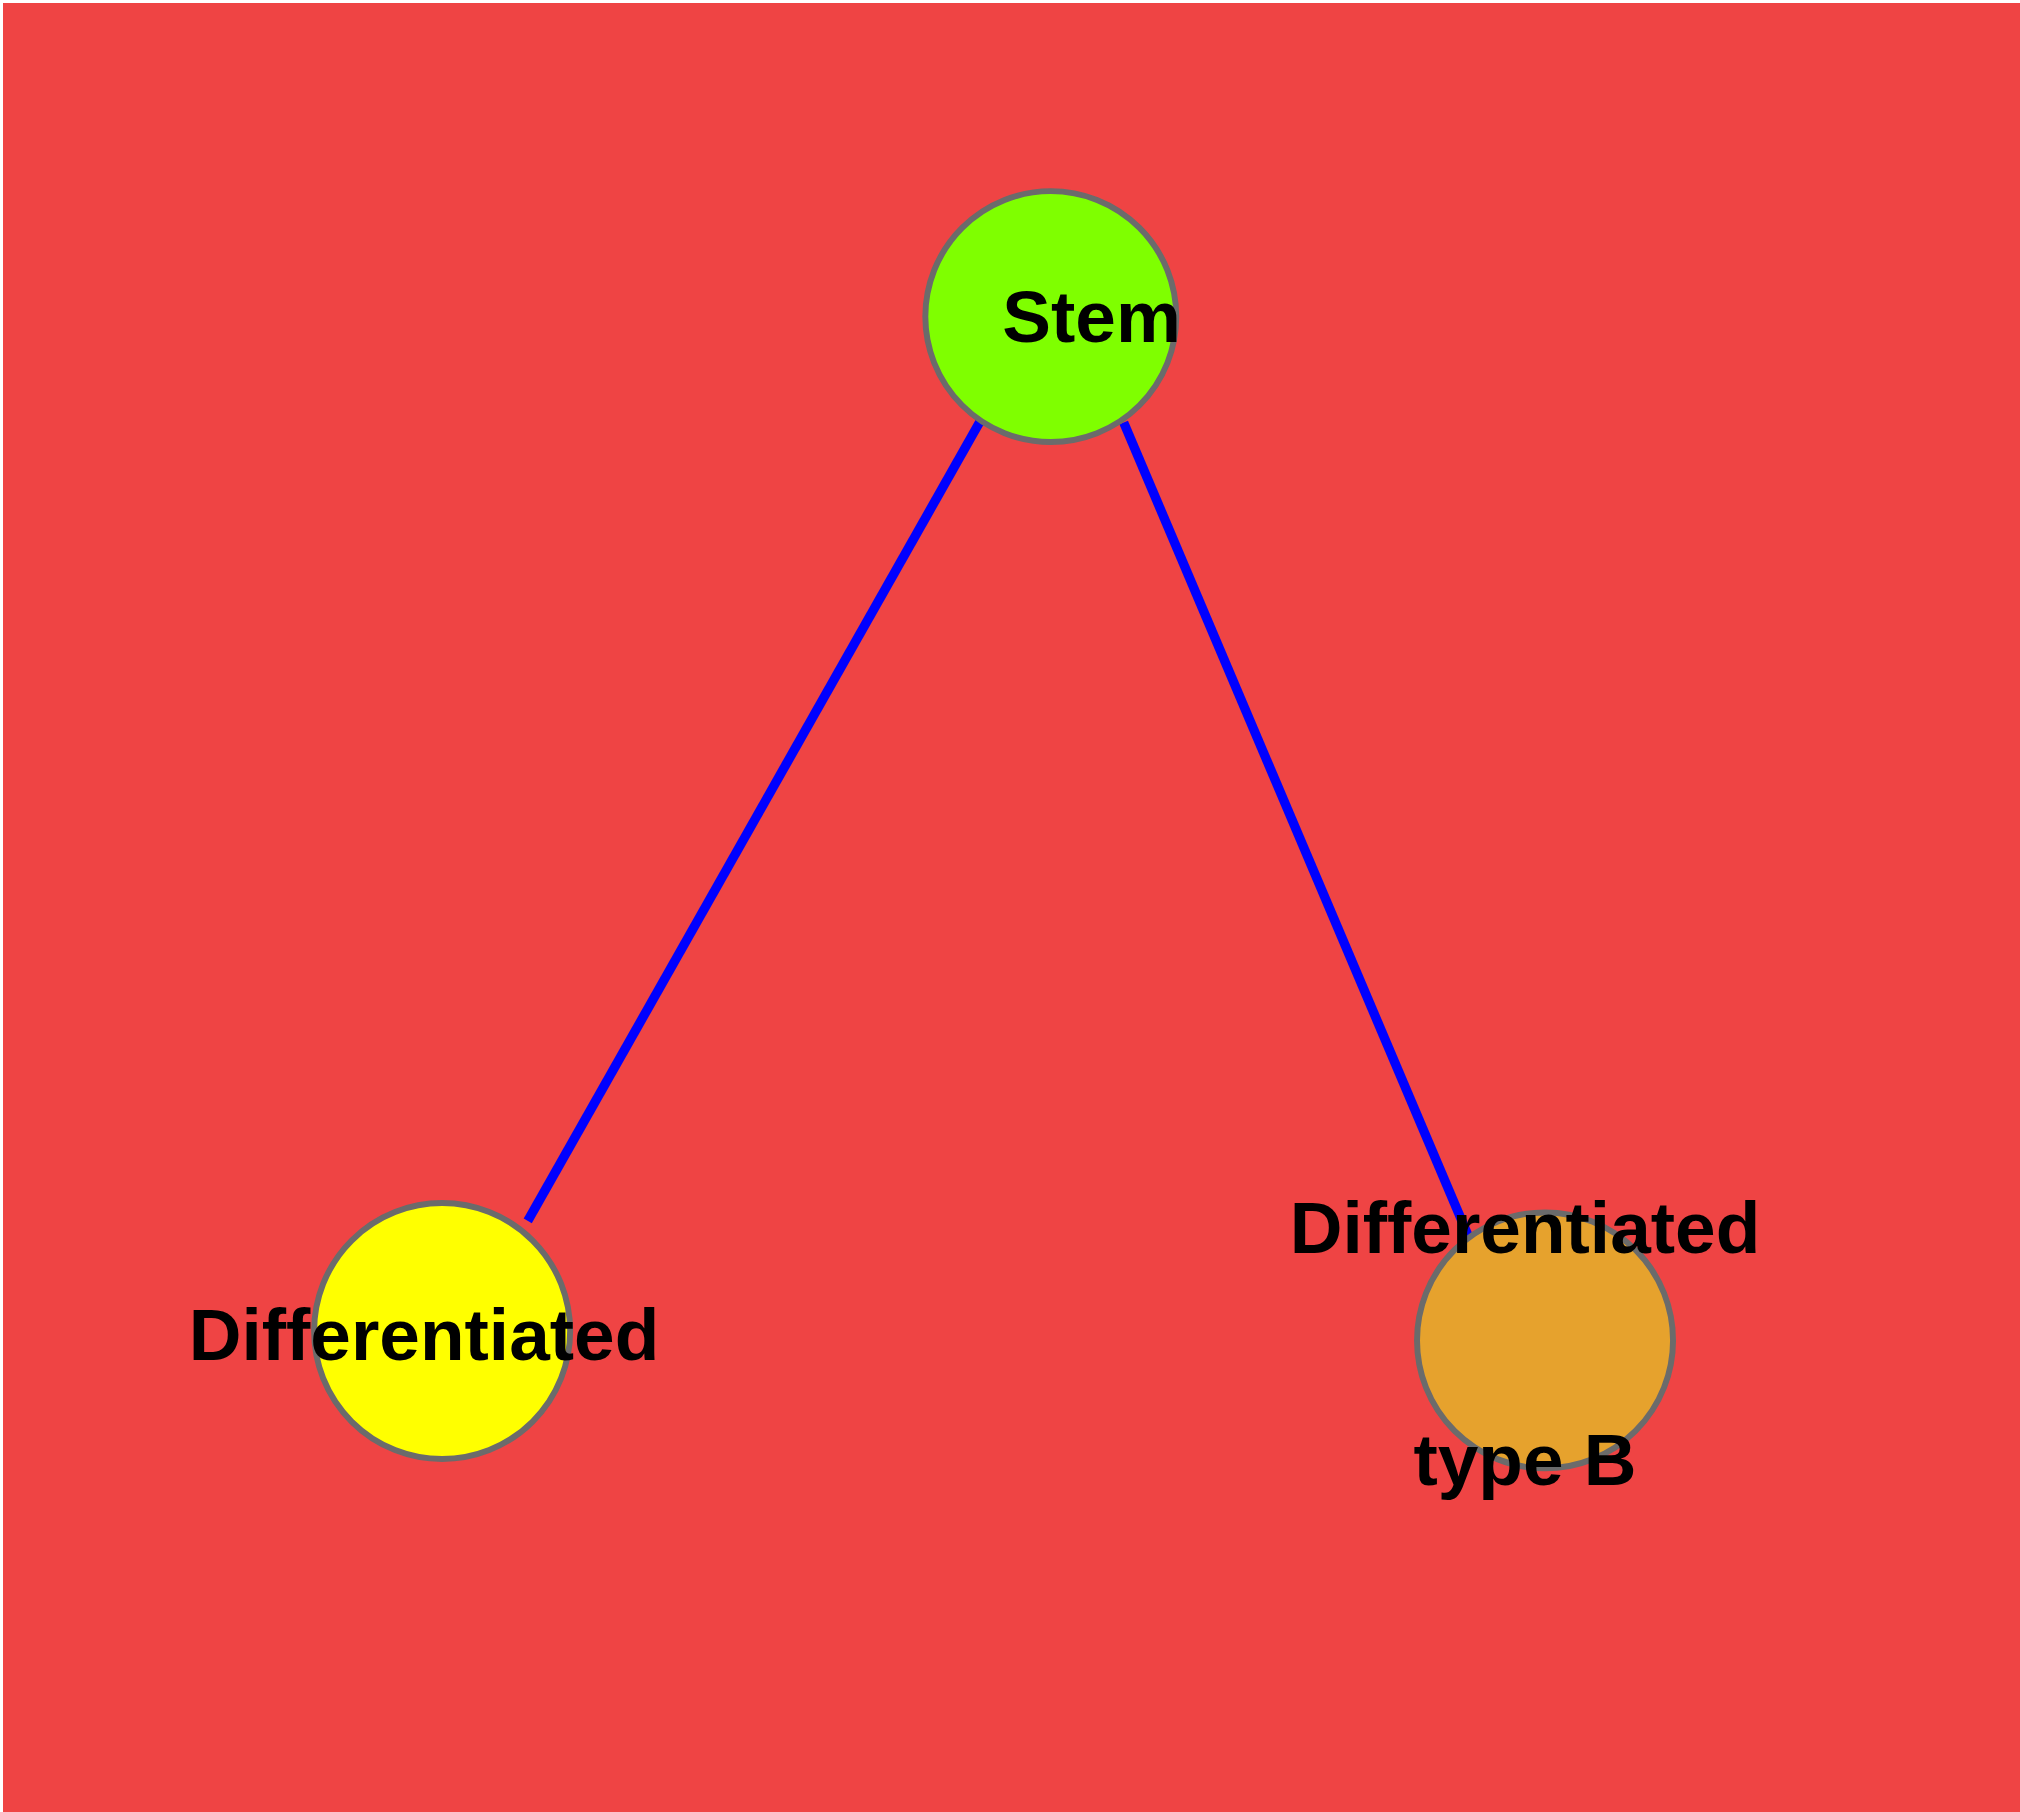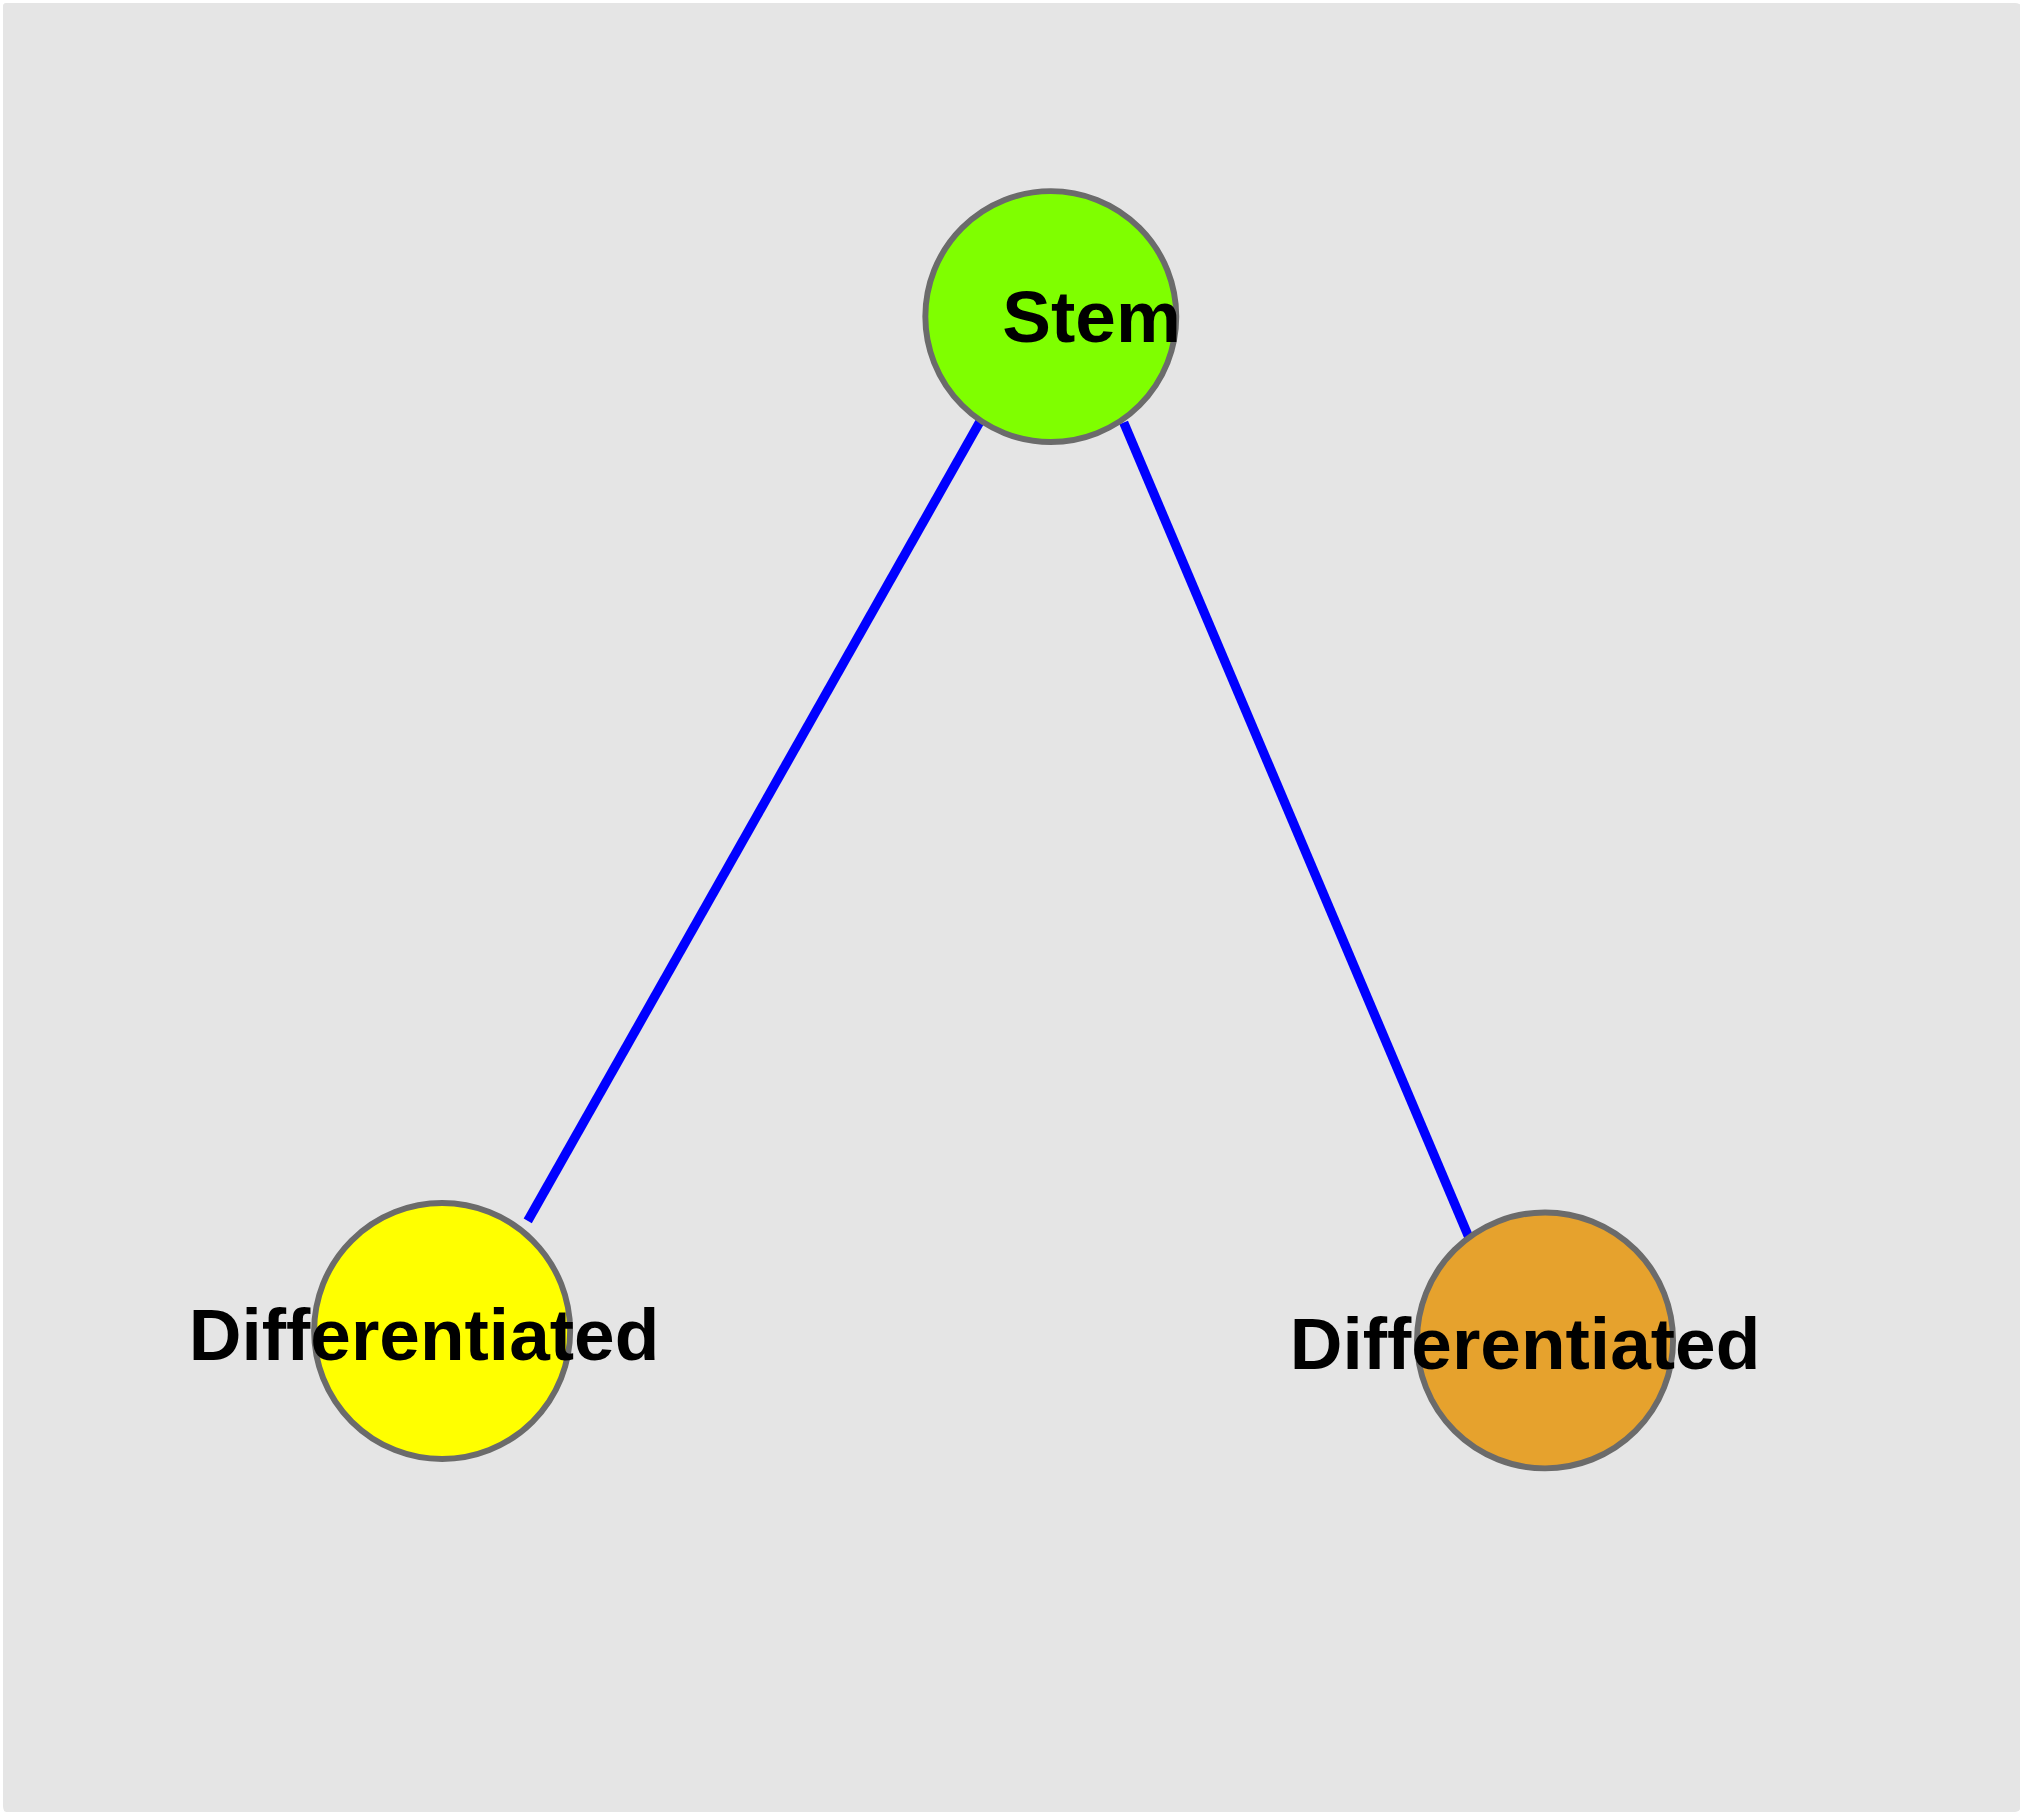--- a/index.html
+++ b/index.html
@@ -4,27 +4,26 @@
 <style>
   html, body {
     margin: 0;
     padding: 0;
     background: #ffffff;
   }
   #canvas {
     position: relative;
     width: 2021px;
     height: 1812px;
-    background: #e5e5e5;
+    background: #ef4444;
     border-left: 3.4px solid #ffffff;
     border-top: 3.4px solid #ffffff;
     box-sizing: border-box;
     overflow: hidden;
     font-family: "Liberation Sans", "DejaVu Sans", sans-serif;
-    border-radius: 6px;
   }
   #graph-svg {
     position: absolute;
     left: 0;
     top: 0;
     width: 2021px;
     height: 1812px;
     display: block;
   }
   .node-label {
@@ -79,16 +78,17 @@
   <div class="node-label label-stem">
     <span>Stem</span>
   </div>
 
   <div class="node-label label-type-a">
     <div>Differentiated</div>
   </div>
 
   <div class="node-label label-type-b">
     <div>Differentiated</div>
+    <div>type B</div>
   </div>
 
 </div>
 
 
 </body></html>

